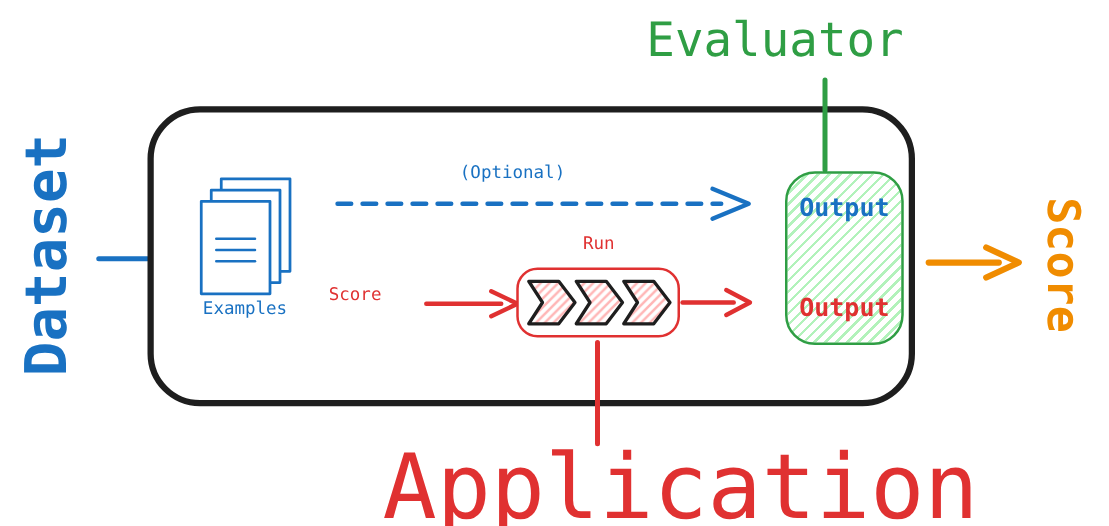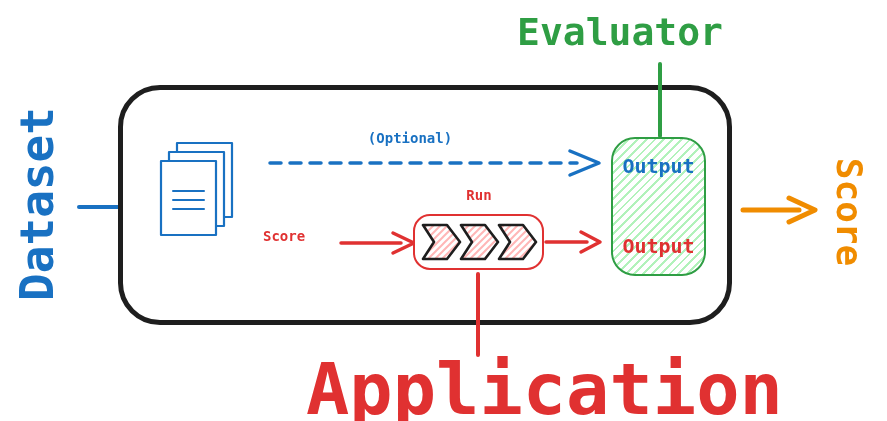--- a/index.html
+++ b/index.html
@@ -15,21 +15,21 @@
   html,body{margin:0;padding:0;background:#fff;}
   .canvas{
     position:relative;
     width:887px;height:421px;
     background:var(--c-bg);
     overflow:hidden;
     font-family:"DejaVu Sans Mono","Liberation Mono",monospace;
   }
   .t{
     position:absolute;
-    font-weight:700;
+    font-weight:400;
     line-height:1;
     white-space:nowrap;
   }
   .blue{color:var(--c-blue);}
   .green{color:var(--c-green);}
   .red{color:var(--c-red);}
   .orange{color:var(--c-orange);}
   .f20{font-size:14px;}
   .center{text-align:center;}
 
@@ -72,21 +72,21 @@
   .run-box{
     position:absolute;
     left:413px;top:214px;
     width:127px;height:52px;
     border:2.5px solid var(--c-red);
     border-radius:17px;
     background:#fff;
   }
   .green-box{
     position:absolute;
-    left:611px;top:137px;
+    left:628px;top:137px;
     width:91px;height:135px;
     border:2.5px solid var(--c-green);
     border-radius:24px;
     background:repeating-linear-gradient(135deg,#ffffff 0px,#ffffff 4.2px,var(--c-green_hatch) 4.2px,var(--c-green_hatch) 6.2px);
   }
   .green-box .out{
     position:absolute;left:0;width:100%;
     text-align:center;font-weight:700;font-size:20px;line-height:1;
   }
   .out-reference{top:17px;}
@@ -119,20 +119,21 @@
   <div class="main-box"></div>
 
   <svg width="80" height="98" style="left:156px;top:141px;" viewBox="0 0 80 98">
     <rect class="page" x="21" y="2" width="55" height="74"></rect>
     <rect class="page" x="13" y="11" width="55" height="74"></rect>
     <rect class="page" x="5" y="20" width="55" height="74"></rect>
     <line class="page-line" x1="17" y1="50" x2="48" y2="50"></line>
     <line class="page-line" x1="17" y1="59" x2="48" y2="59"></line>
     <line class="page-line" x1="17" y1="68" x2="48" y2="68"></line>
   </svg>
+  <div class="t blue f20 center" style="left:136px;top:240px;width:120px;">Examples</div>
 
   <div class="t blue f20 center" style="left:330px;top:131px;width:160px;">(Optional)</div>
   <svg width="340" height="30" style="left:265px;top:148px;" viewBox="0 0 340 30">
     <line class="arrow-line stroke-blue dashed" x1="5" y1="15" x2="312" y2="15"></line>
     <path class="arrow-line stroke-blue" d="M305,3 L334,15 L305,27"></path>
   </svg>
 
   <div class="t red f20" style="left:263px;top:229px;">Score</div>
   <svg width="82" height="30" style="left:337px;top:228px;" viewBox="0 0 82 30">
     <line class="arrow-line stroke-red" x1="4" y1="15" x2="64" y2="15"></line>

